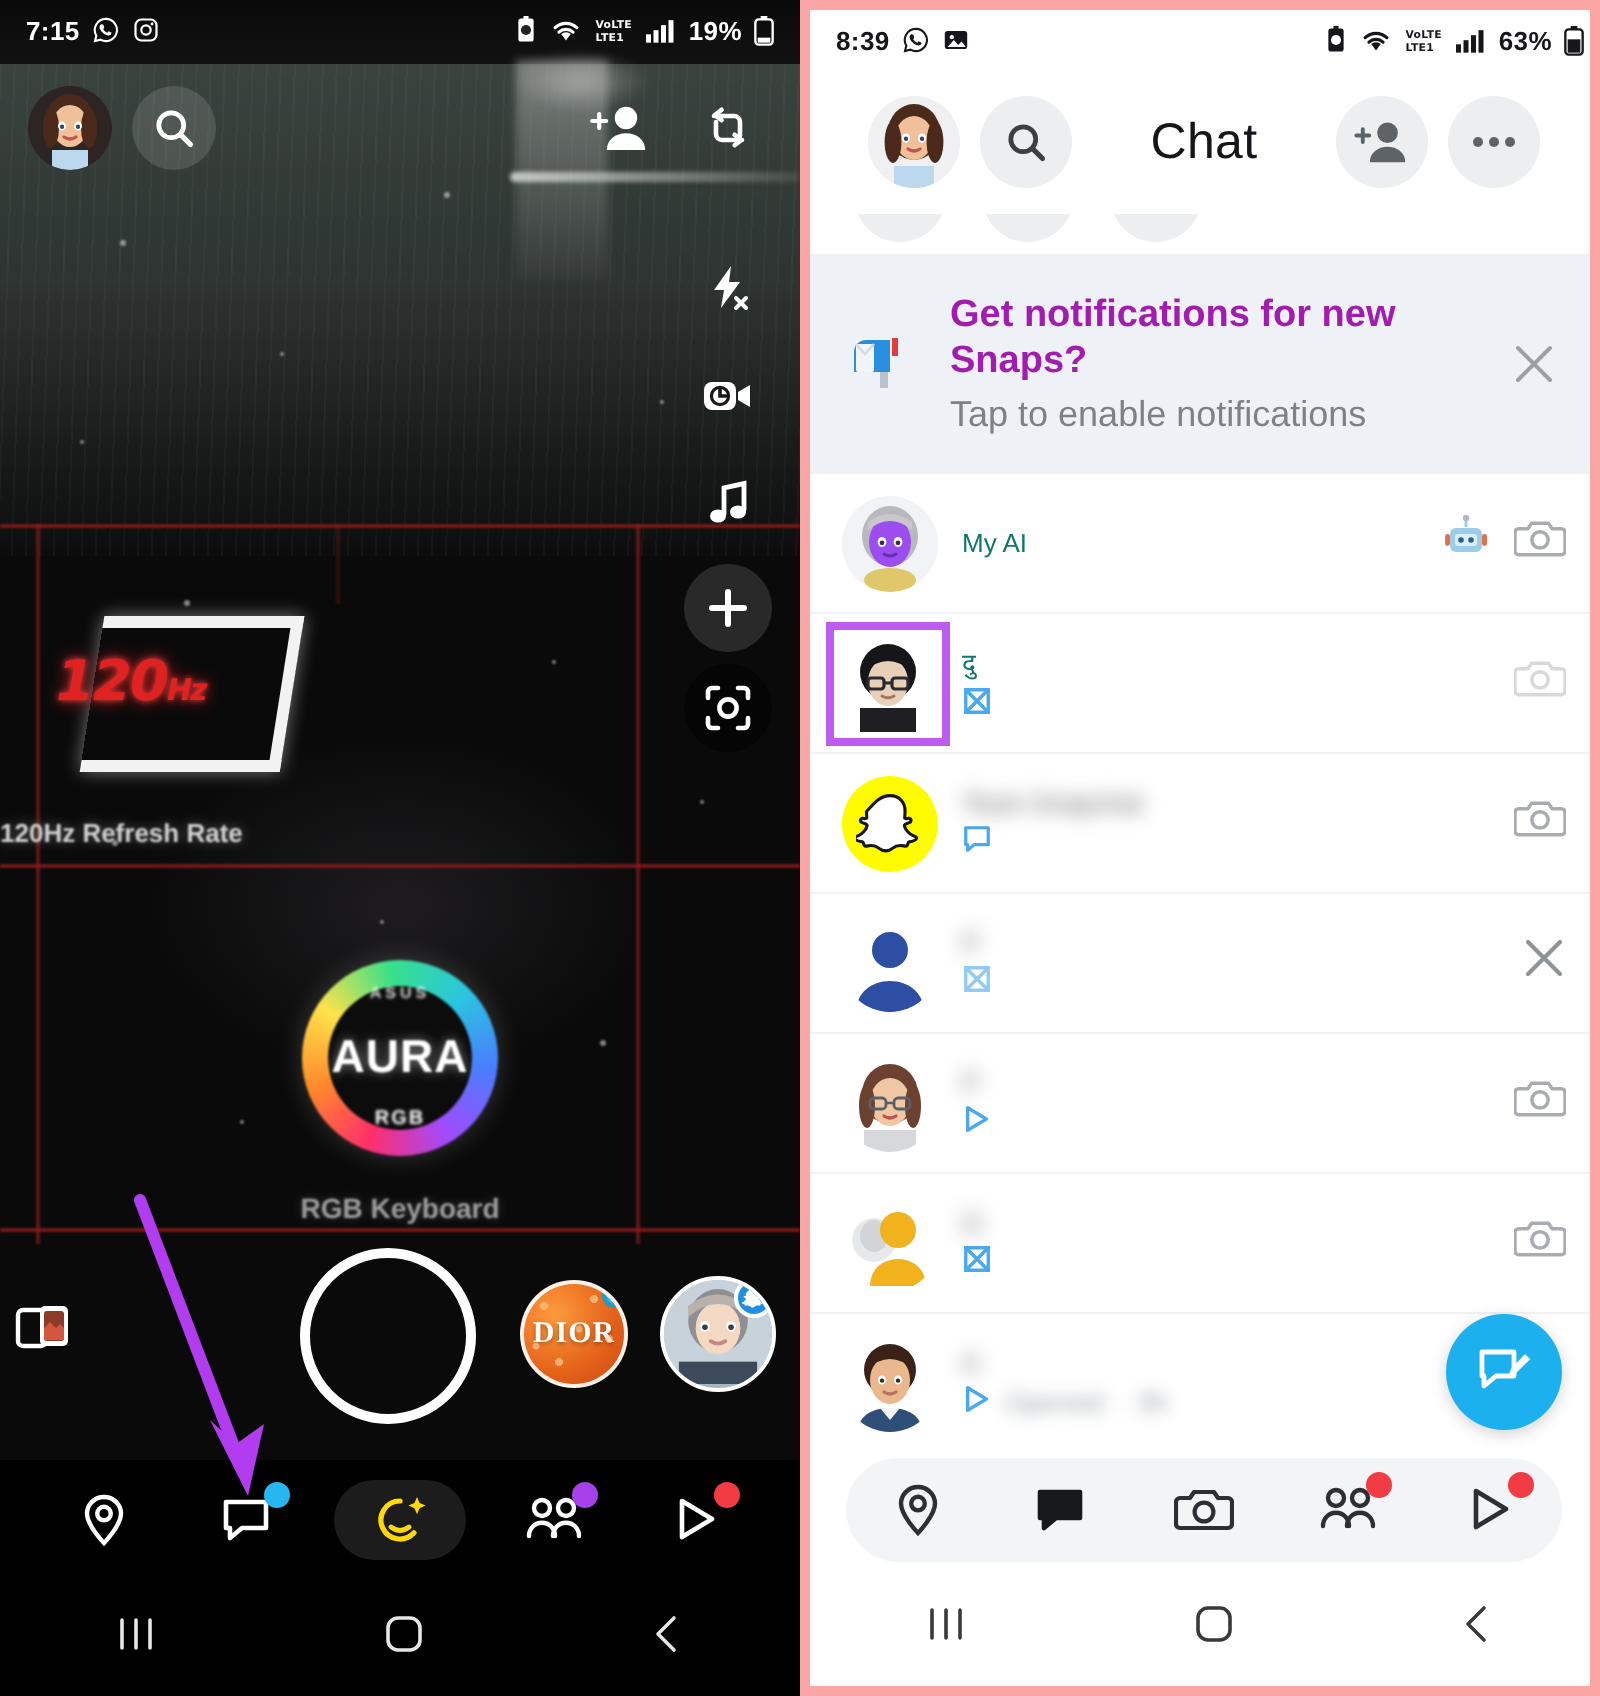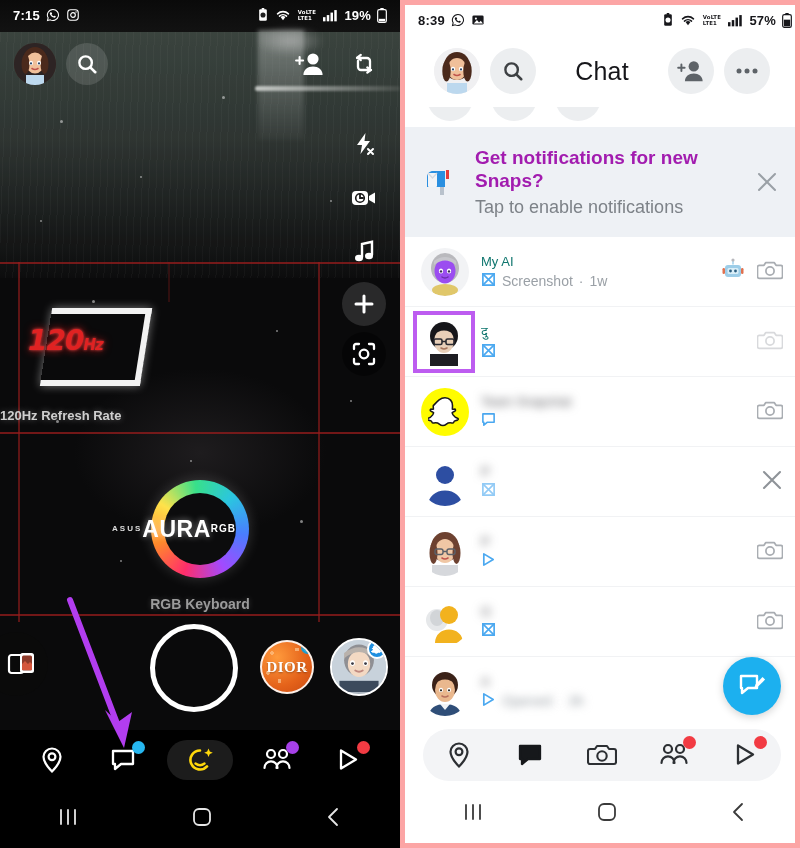--- a/index.html
+++ b/index.html
@@ -135,21 +135,21 @@
   }
   .aura-ring{
     width:98px;height:98px;border-radius:50%;margin:0 auto;
     background: conic-gradient(from 200deg,#ff2e6b,#ff8a2b,#ffe24a,#38e08a,#2bc5e0,#4a7dff,#a24aff,#ff2e6b);
     display:flex;align-items:center;justify-content:center;
     filter: blur(.4px);
     box-shadow:0 0 14px rgba(255,255,255,.18);
   }
   .aura-inner{
     width:72px;height:72px;border-radius:50%;background:#0c0c0d;
-    display:flex;flex-direction:row;align-items:center;justify-content:flex-end;
+    display:flex;flex-direction:column;align-items:center;justify-content:space-between;
     color:#fff; line-height:1;
   }
   .aura-asus{font-size:8px;font-weight:700;letter-spacing:2px;opacity:.85;filter:blur(.5px);}
   .aura-main{font-size:23px;font-weight:700;letter-spacing:.5px;text-shadow:0 0 6px rgba(255,255,255,.5);}
   .aura-rgb{font-size:10px;font-weight:700;letter-spacing:1px;filter:blur(.5px);}
   .rgb-kb{
     margin-top:18px;color:#9b9b9b;font-size:14px;font-weight:700;
     filter: blur(.6px); text-shadow:0 0 6px rgba(255,255,255,.2);
   }
 
@@ -612,21 +612,21 @@
             </svg>
         </span>
         <span class="sbicon">
           <svg width="15" height="13" viewBox="0 0 18 14">
               <rect x="0" y="9" width="3" height="5" fill="#17171b"></rect>
               <rect x="4.5" y="6.5" width="3" height="7.5" fill="#17171b"></rect>
               <rect x="9" y="3.5" width="3" height="10.5" fill="#17171b"></rect>
               <rect x="13.5" y="0.5" width="3" height="13.5" fill="#17171b"></rect>
             </svg>
         </span>
-        <span class="pct">57%</span>
+        <span class="pct">63%</span>
         <span class="sbicon">
           <svg width="10" height="15" viewBox="0 0 12 18">
               <rect x="0.8" y="2" width="10.4" height="15.2" rx="2" fill="none" stroke="#17171b" stroke-width="1.4"></rect>
               <rect x="4" y="0" width="4" height="2.4" fill="#17171b"></rect>
               <rect x="2.2" y="8" width="7.6" height="8" fill="#17171b"></rect>
             </svg>
         </span>
       </div>
     </div>
 
@@ -707,31 +707,20 @@
             <ellipse cx="20" cy="23" rx="2.2" ry="2.5" fill="#fff"></ellipse>
               <circle cx="20" cy="23.4" r="1.2" fill="#3b2a55"></circle>
             <ellipse cx="28" cy="23" rx="2.2" ry="2.5" fill="#fff"></ellipse>
               <circle cx="28" cy="23.4" r="1.2" fill="#3b2a55"></circle>
             <path d="M21 29q3 2 6 0" stroke="#6a2ea8" stroke-width="1.5" fill="none" stroke-linecap="round"></path>
             <ellipse cx="24" cy="42" rx="13" ry="6" fill="#e0c76a"></ellipse>
           </svg>
         </div>
         <div class="c-mid">
           <div class="c-name">My AI</div>
-          <div class="c-sub">
-            <span>
-              <svg width="15" height="15" viewBox="0 0 16 16">
-                  <path d="M2 2h12v12H2z" fill="none" stroke="#4aa8f0" stroke-width="1.8"></path>
-                  <path d="M2 2l6 6 6-6M2 14l6-6 6 6" fill="none" stroke="#4aa8f0" stroke-width="1.8"></path>
-                </svg>
-            </span>
-            <span class="sub-t">Screenshot</span>
-            <span>·</span>
-            <span class="sub-t">1w</span>
-          </div>
         </div>
         <div class="c-right">
           <span>
             <svg width="24" height="24" viewBox="0 0 24 24">
               <rect x="4" y="7" width="16" height="12" rx="3" fill="#9ccde8"></rect>
               <rect x="6.5" y="10" width="11" height="6" rx="1.5" fill="#d9eef8"></rect>
               <circle cx="9.5" cy="13" r="1.4" fill="#2c5f80"></circle>
                 <circle cx="14.5" cy="13" r="1.4" fill="#2c5f80"></circle>
               <rect x="11.3" y="2.5" width="1.4" height="4" fill="#9ccde8"></rect>
                 <circle cx="12" cy="2" r="1.6" fill="#b8b8bd"></circle>

